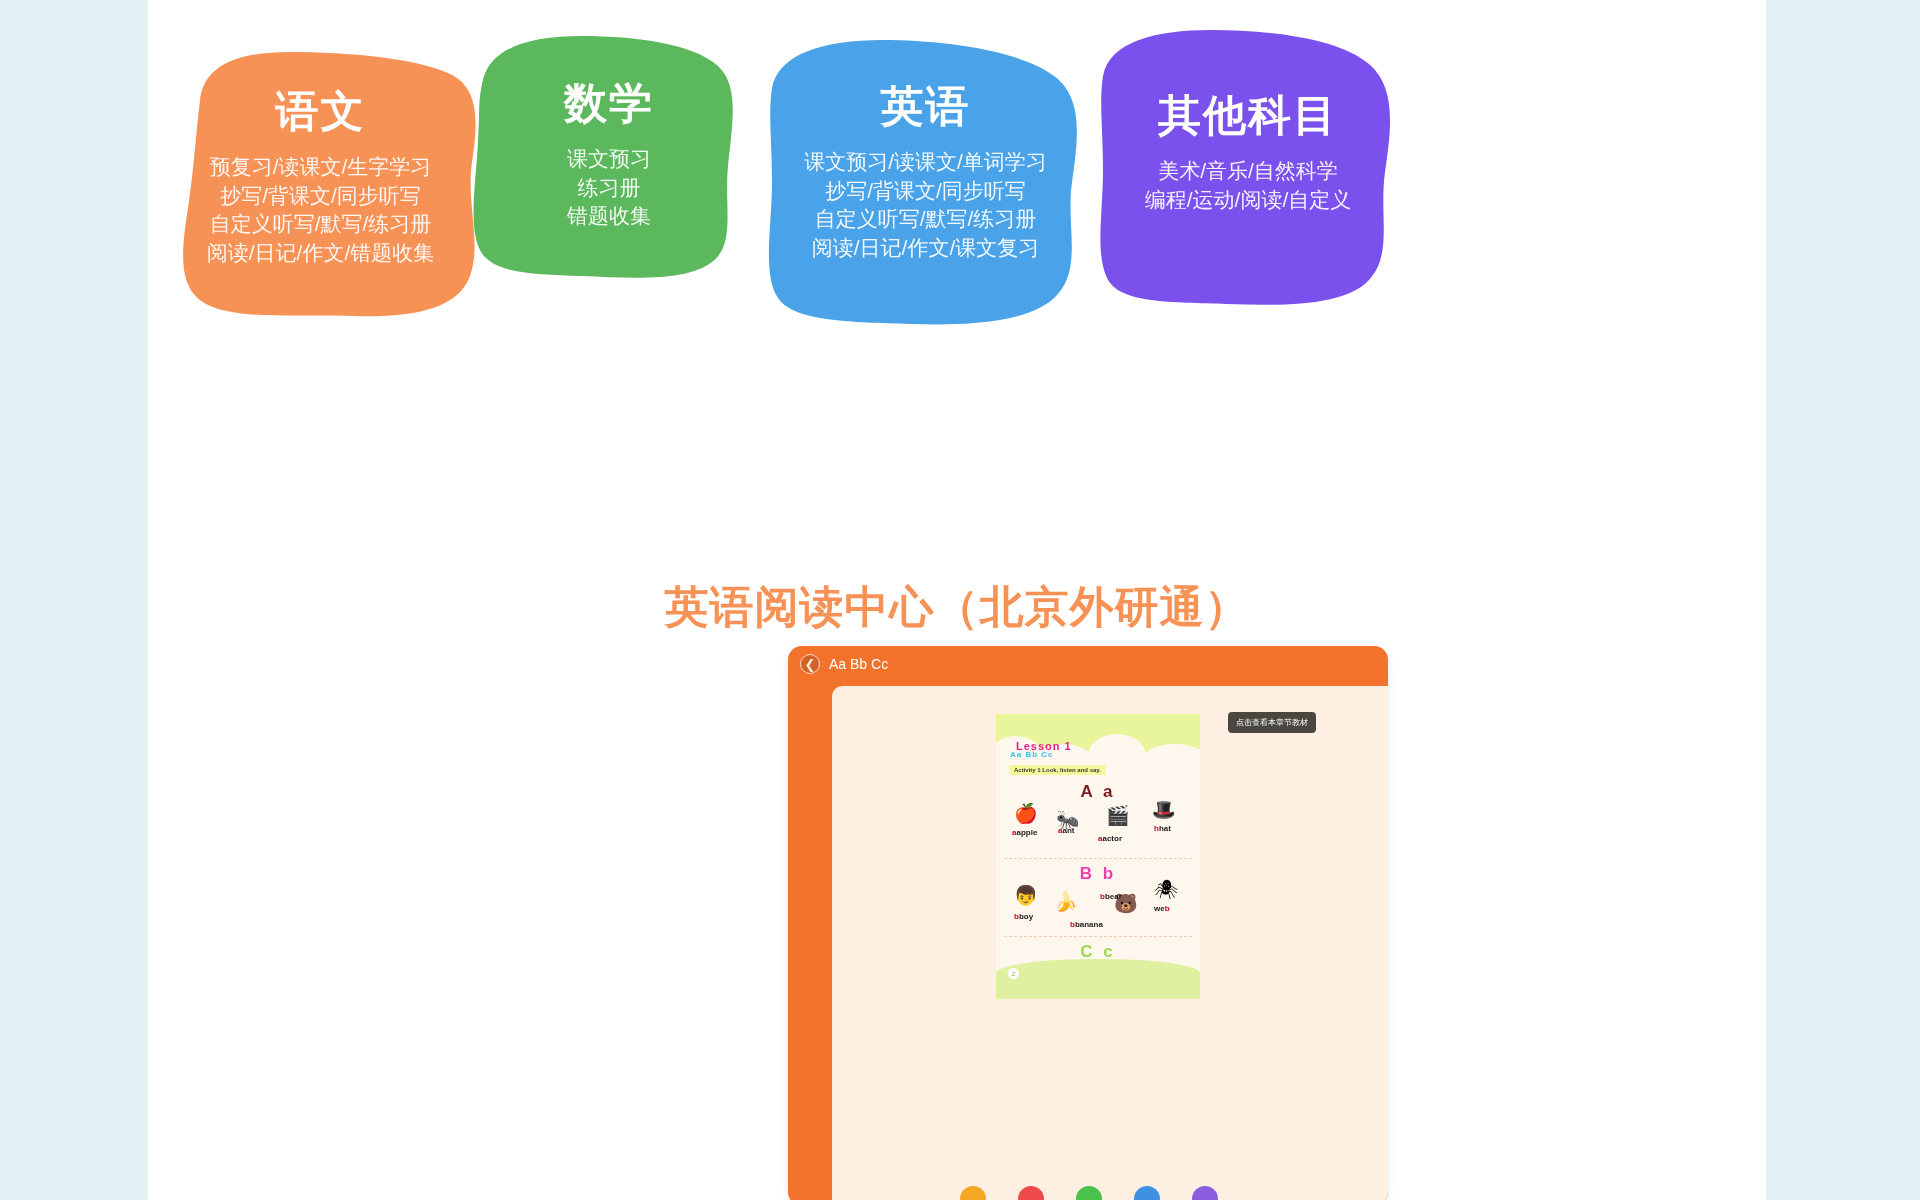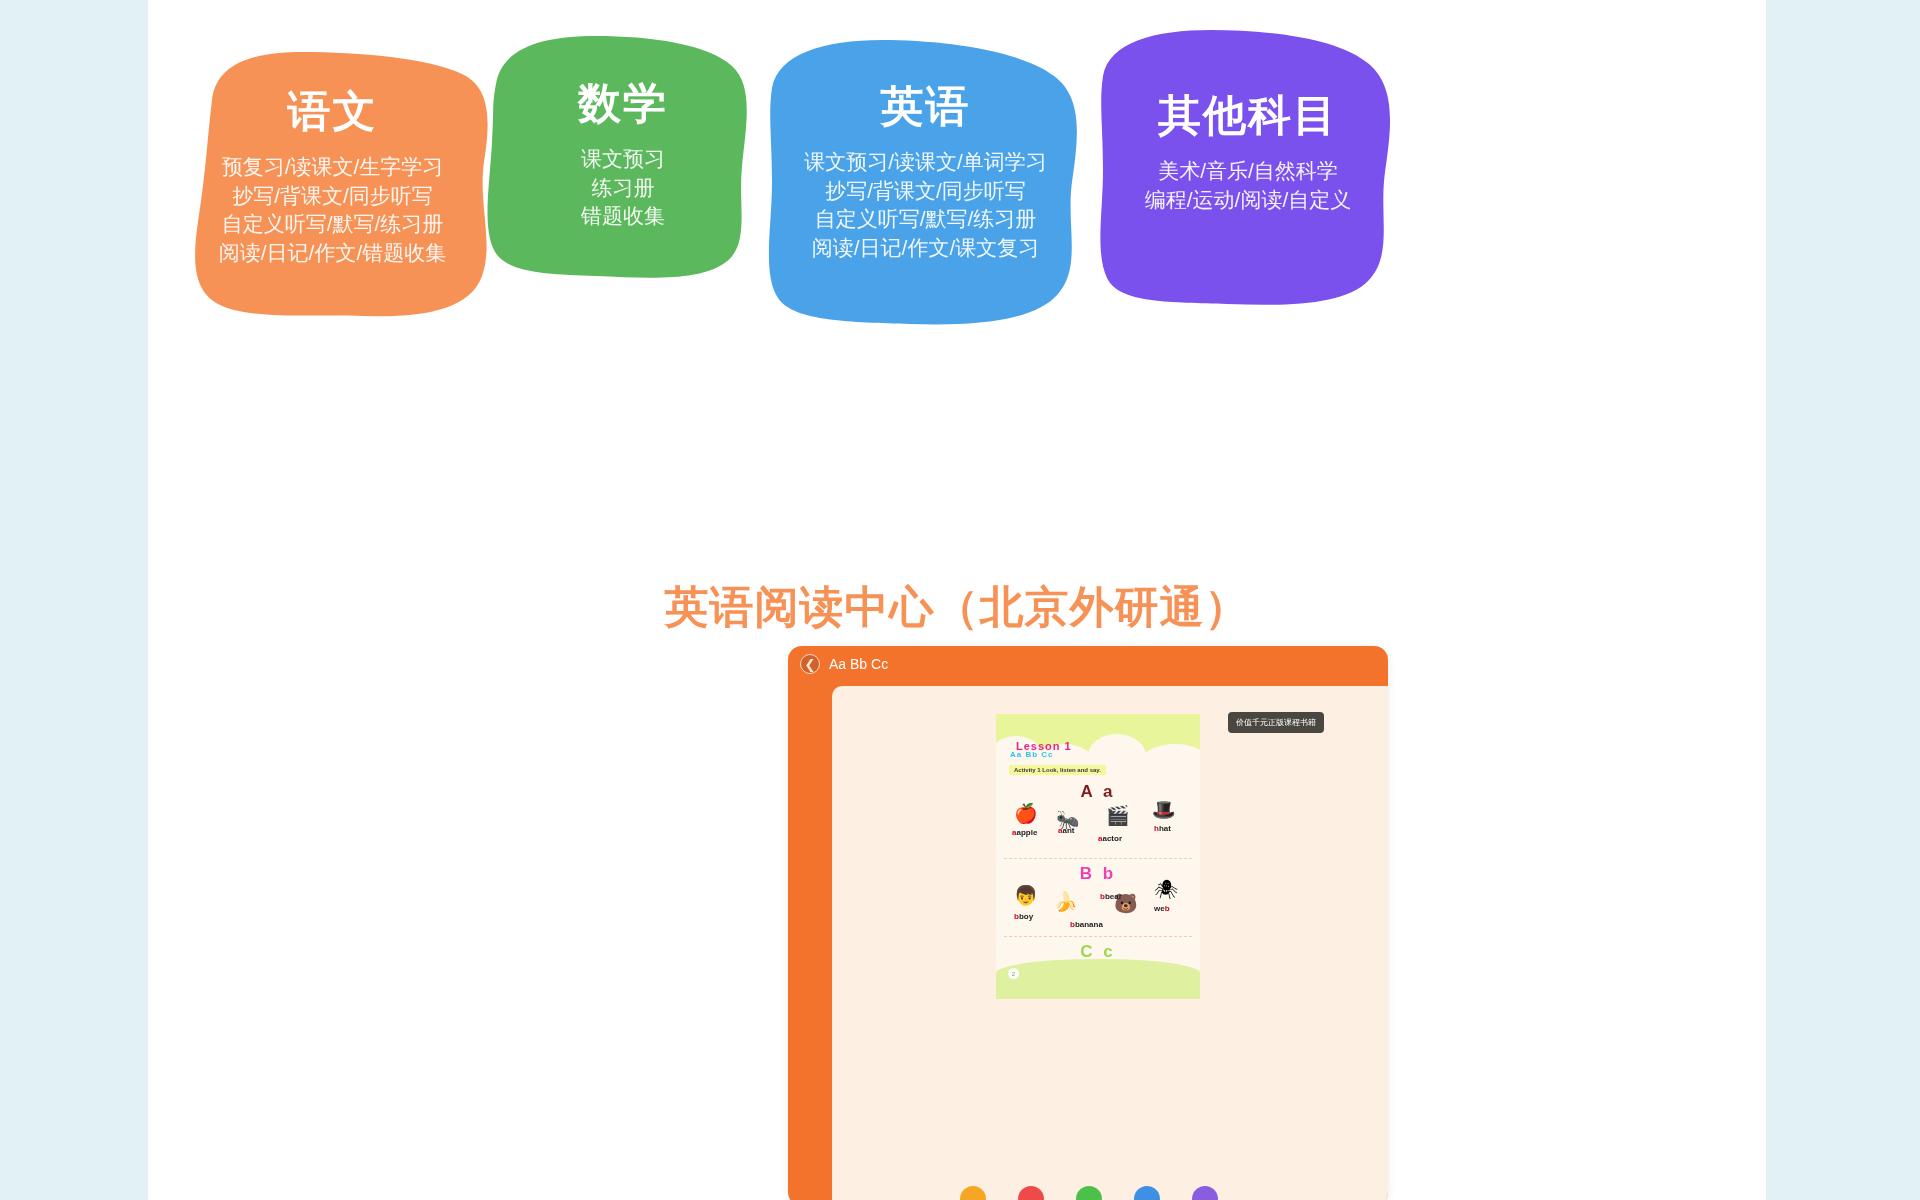--- a/index.html
+++ b/index.html
@@ -34,23 +34,23 @@
   }
   .card .lines { margin-top:20px; }
   .card .lines div {
     font-size:21px;
     line-height:1.36;
     color:rgba(255,255,255,.92);
     white-space:nowrap;
   }
 
   
-  #card-chinese { left:12px;  top:28px;  width:345px; height:295px; }
+  #card-chinese { left:0;  top:28px;  width:345px; height:295px; }
   #card-chinese .inner { padding-top:62px; }
-  #card-math    { left:330px; top:22px;  width:290px; height:260px; }
+  #card-math    { left:316px; top:22px;  width:290px; height:260px; }
   #card-math .inner { padding-top:60px; }
   #card-english { left:610px; top:30px;  width:335px; height:300px; }
   #card-english .inner { padding-top:55px; }
   #card-other   { left:945px; top:22px;  width:310px; height:285px; }
   #card-other .inner { padding-top:72px; }
 
   
   .section-heading {
     position:absolute; left:0; top:578px; width:1618px;
     text-align:center;
@@ -238,21 +238,21 @@
 
   <div class="tablet">
 
     <div class="tablet-bar">
       <div class="back-btn">❮</div>
       <div class="bar-title">Aa Bb Cc</div>
     </div>
 
     <div class="tablet-page">
 
-      <div class="chapter-btn">价值千元正版课程书籍</div>
+      <div class="chapter-btn">点击查看本章节教材</div>
 
       <div class="sheet">
         <div class="sheet-sky"></div>
         <div class="sheet-cloud" style="left:-6px;  top:22px; width:52px; height:40px;"></div>
         <div class="sheet-cloud" style="left:38px;  top:30px; width:60px; height:38px;"></div>
         <div class="sheet-cloud" style="left:92px;  top:20px; width:58px; height:44px;"></div>
         <div class="sheet-cloud" style="left:144px; top:30px; width:70px; height:38px;"></div>
 
         <div class="sheet-body">
           <div class="lesson-label">Lesson 1</div>

